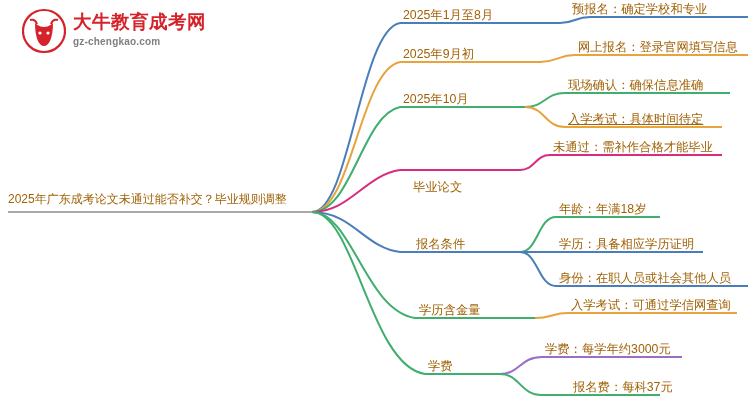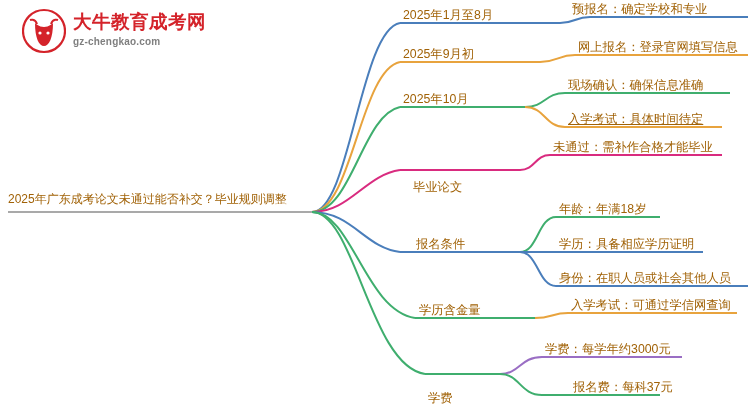--- a/index.html
+++ b/index.html
@@ -160,15 +160,15 @@
 <div class="node-label lvl2-label" style="left:553px; top:140px;">未通过：需补作合格才能毕业</div>
 
 <div class="node-label lvl1-label" style="left:416px; top:237px;">报名条件</div>
 <div class="node-label lvl2-label" style="left:559px; top:202px;">年龄：年满18岁</div>
 <div class="node-label lvl2-label" style="left:559px; top:237px;">学历：具备相应学历证明</div>
 <div class="node-label lvl2-label" style="left:559px; top:271px;">身份：在职人员或社会其他人员</div>
 
 <div class="node-label lvl1-label" style="left:419px; top:303px;">学历含金量</div>
 <div class="node-label lvl2-label" style="left:571px; top:298px;">入学考试：可通过学信网查询</div>
 
-<div class="node-label lvl1-label" style="left:428px; top:359px;margin-top:32px;">学费</div>
+<div class="node-label lvl1-label" style="left:428px; top:359px;">学费</div>
 <div class="node-label lvl2-label" style="left:545px; top:342px;">学费：每学年约3000元</div>
 <div class="node-label lvl2-label" style="left:545px; top:380px;margin-left:28px;">报名费：每科37元</div>
 
 </body></html>

